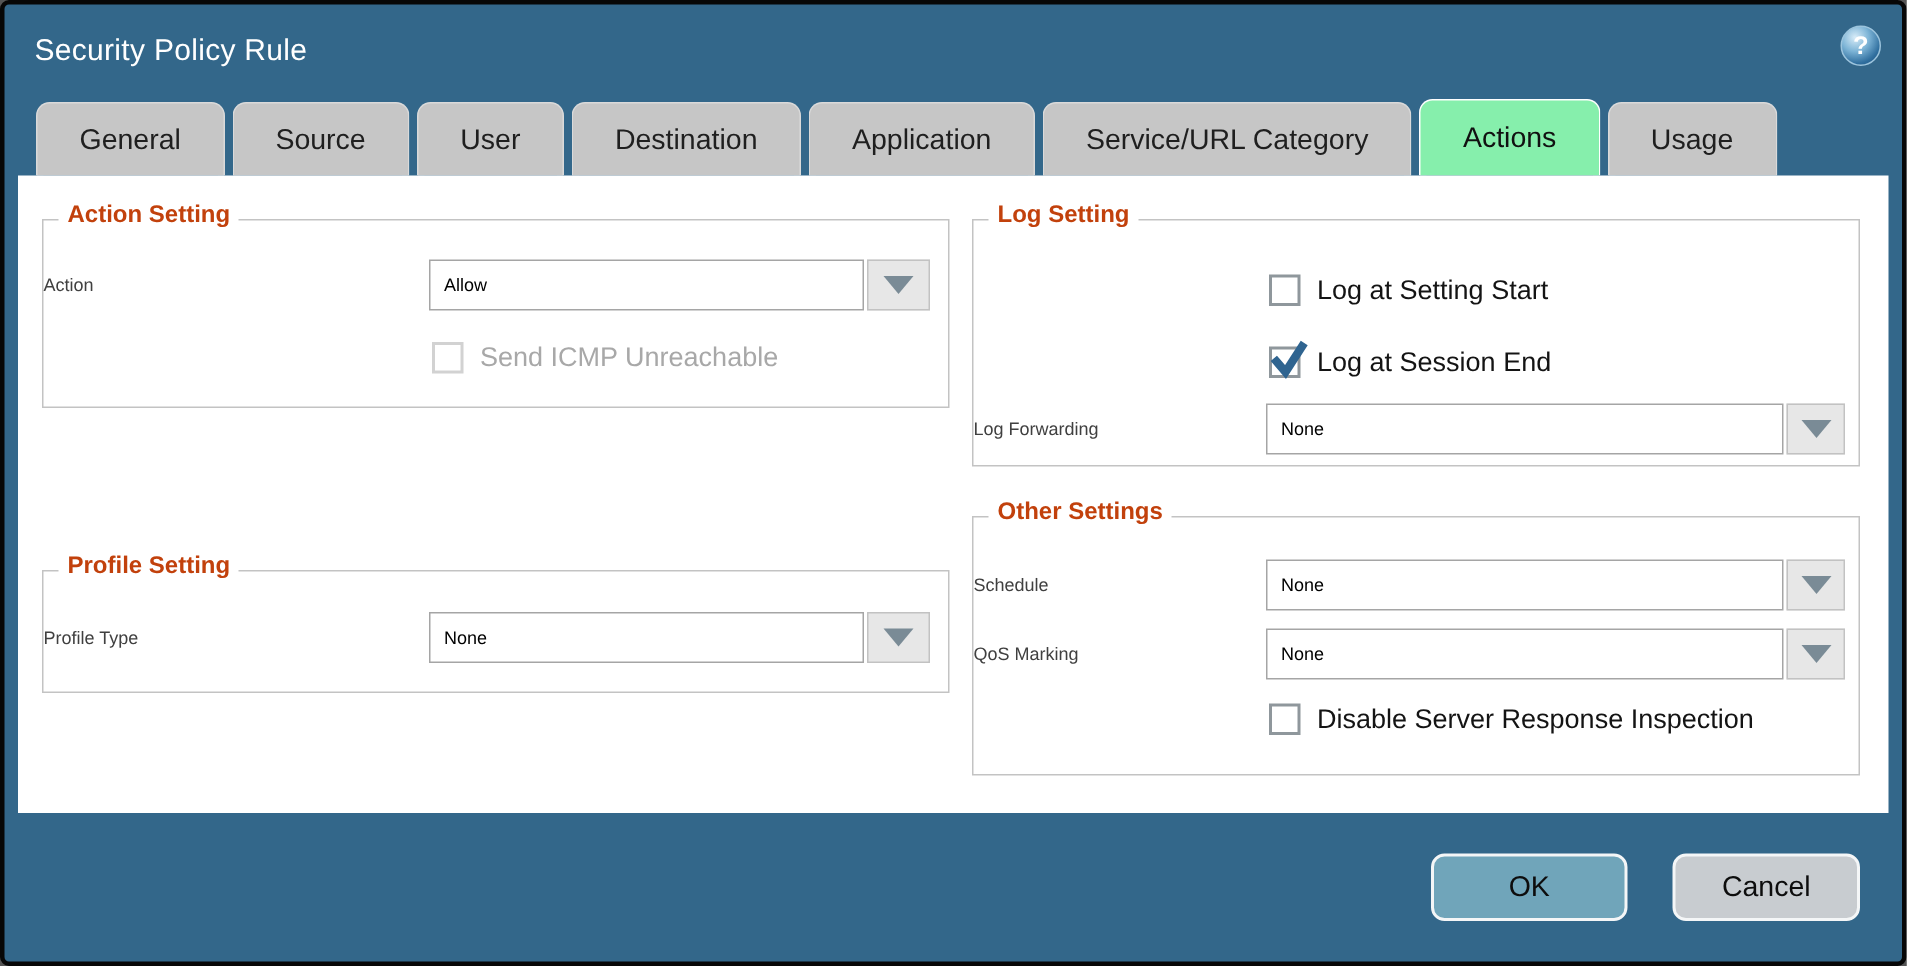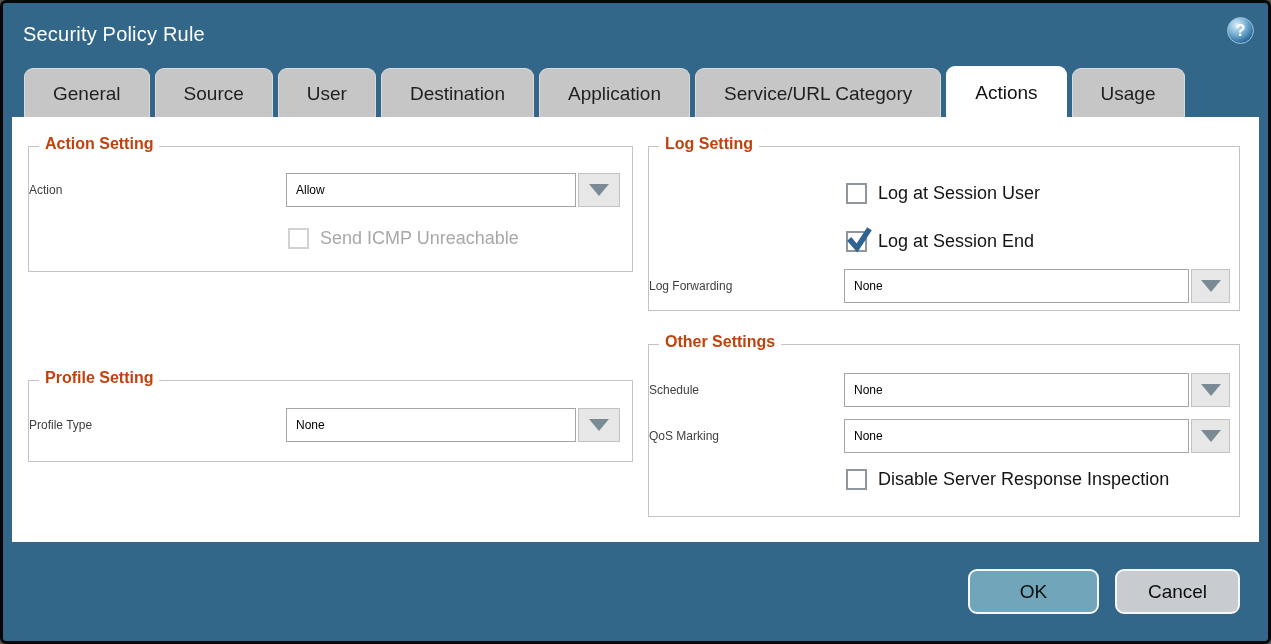--- a/index.html
+++ b/index.html
@@ -38,21 +38,21 @@
   .tab{
     height:49px; line-height:49px;
     padding:0 28px; margin-right:5px;
     background:#c6c6c6; color:#1f1f1f;
     border:1px solid #dadada; border-bottom:none;
     border-radius:9px 9px 0 0;
     font-size:19px; white-space:nowrap; cursor:pointer;
   }
   .tab.active{
     height:51px; line-height:51px;
-    background:#ffffff; border-color:#ffffff; color:#111;
+    background:#86efac; border-color:#ffffff; color:#111;
   }
 
   
   .content{
     position:absolute; left:9px; top:114px;
     width:1247px; height:425px;
     background:#fff;
   }
 
   .group{
@@ -109,21 +109,21 @@
   }
   .cbrow .cblabel{ margin-left:11px; font-size:18px; color:#141414; white-space:nowrap; }
   .cbrow.disabled .cb{ border-color:#d2d2d2; }
   .cbrow.disabled .cblabel{ color:#a8a8a8; }
   .cb svg{ position:absolute; left:-2px; top:-6px; overflow:visible; }
 
   
   .footer{
     position:absolute; left:0; right:0; top:539px; bottom:0;
     display:flex; align-items:center; justify-content:flex-end;
-    gap:16px; padding-right:28px;
+    gap:30px; padding-right:28px;
   }
   .btn{
     height:45px; border-radius:9px;
     border:2px solid #f4f6f7;
     font-size:19px; color:#0d0d0d;
     font-family:"Liberation Sans", sans-serif;
     cursor:pointer;
   }
   .btn.ok{ width:131px; background:#70a5ba; }
   .btn.cancel{ width:125px; background:#c8ccd0; }
@@ -184,21 +184,21 @@
           </span>
         </div>
       </div>
     </div>
 
     <div class="group right-col" style="left:636px; top:29px; width:592px; height:165px;">
       <span class="legend">Log Setting</span>
 
       <div class="cbrow" style="left:197px; top:36px;">
         <span class="cb"></span>
-        <span class="cblabel">Log at Session User</span>
+        <span class="cblabel">Log at Setting Start</span>
       </div>
 
       <div class="cbrow" style="left:197px; top:84px;">
         <span class="cb">
           <svg width="26" height="27" viewBox="0 0 26 27">
             <path d="M5 14 L11 21 L22 4" fill="none" stroke="#2F6490" stroke-width="5.5" stroke-linecap="square"></path>
           </svg>
         </span>
         <span class="cblabel">Log at Session End</span>
       </div>

